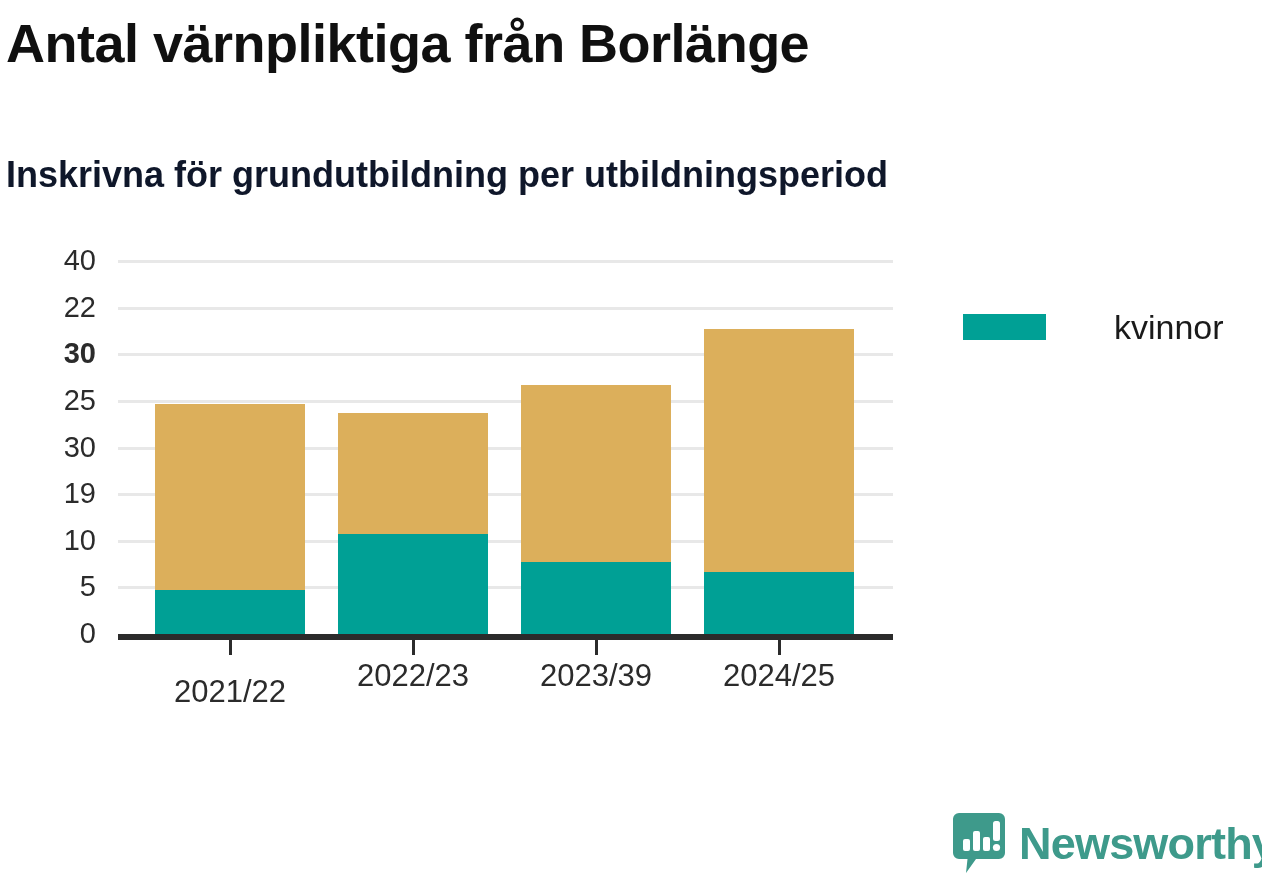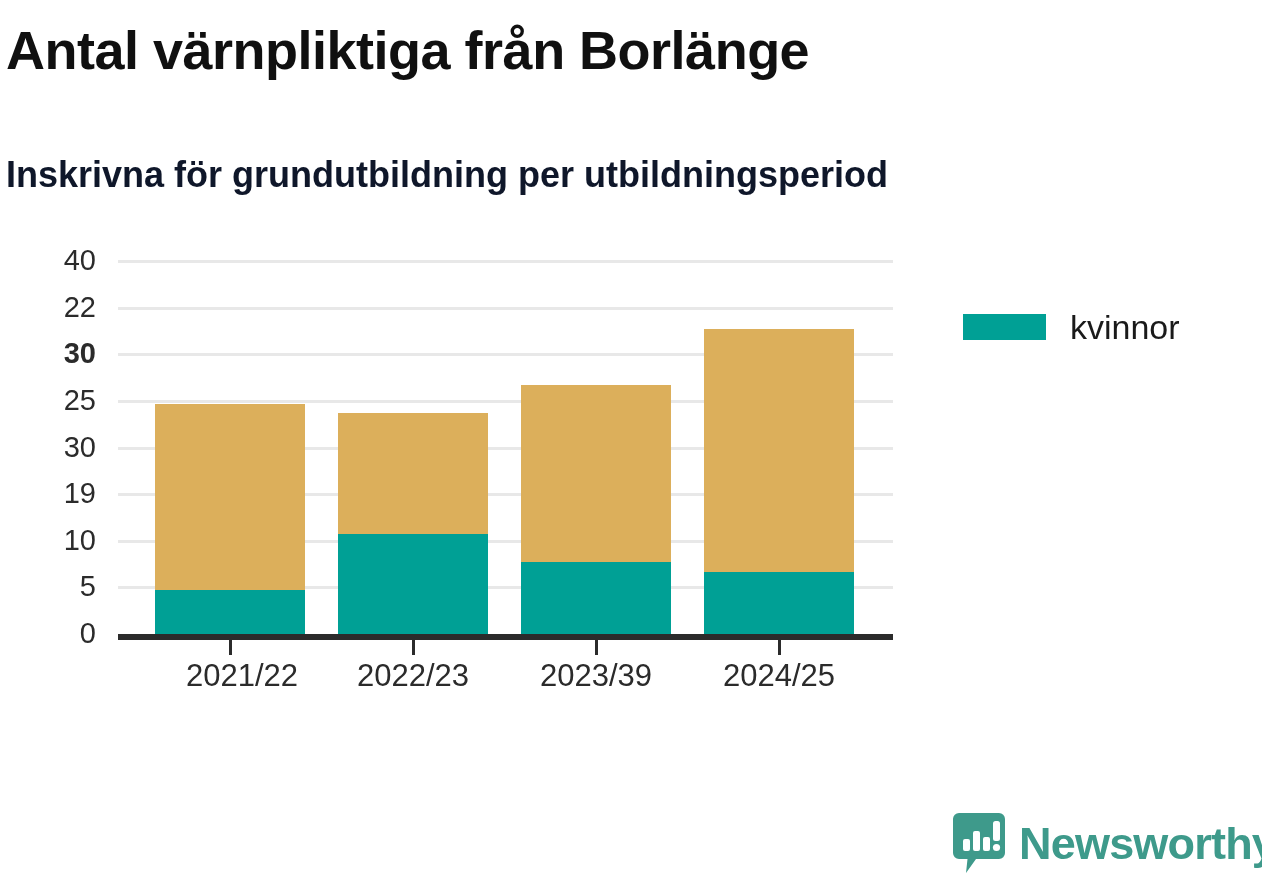--- a/index.html
+++ b/index.html
@@ -13,21 +13,21 @@
     position: relative;
     font-family: "Liberation Sans", "DejaVu Sans", sans-serif;
     color: #1a1a1a;
     overflow: hidden;
   }
 
   
   #chart-title {
     position: absolute;
     left: 6px;
-    top: 21px;
+    top: 14px;
     font-size: 54px;
     font-weight: 700;
     letter-spacing: -0.5px;
     line-height: 1.1;
     white-space: nowrap;
     color: #101010;
   }
   #chart-subtitle {
     position: absolute;
     left: 6px;
@@ -137,20 +137,21 @@
   
   #legend {
     position: absolute;
     left: 963px;
     top: 298px;
   }
   .legend-item {
     display: flex;
     align-items: center;
     height: 58px;
+    gap: 44px;
   }
   .legend-swatch {
     width: 83px;
     height: 26px;
     flex: 0 0 auto;
   }
   .legend-label {
     margin-left: 24px;
     font-size: 34px;
     color: #1a1a1a;
@@ -228,21 +229,21 @@
       <div class="bar-group" style="left: 704px;">
         <div class="bar-seg" style="height: 242.45px; background: rgb(220, 175, 91);"></div>
         <div class="bar-seg" style="height: 65.275px; background: rgb(0, 160, 149);"></div>
       </div>
     </div>
 
   <div id="x-axis-line"></div>
 
   <div id="x-axis">
       <div class="x-tick-mark" style="left: 229px;"></div>
-      <div class="x-tick-label" style="left: 242px;">2021/22</div>
+      <div class="x-tick-label" style="left: 230px; margin-top: 16px;">2021/22</div>
       <div class="x-tick-mark" style="left: 412px;"></div>
       <div class="x-tick-label" style="left: 413px;">2022/23</div>
       <div class="x-tick-mark" style="left: 595px;"></div>
       <div class="x-tick-label" style="left: 596px;">2023/39</div>
       <div class="x-tick-mark" style="left: 778px;"></div>
       <div class="x-tick-label" style="left: 779px;">2024/25</div>
     </div>
 
 </div>
 

